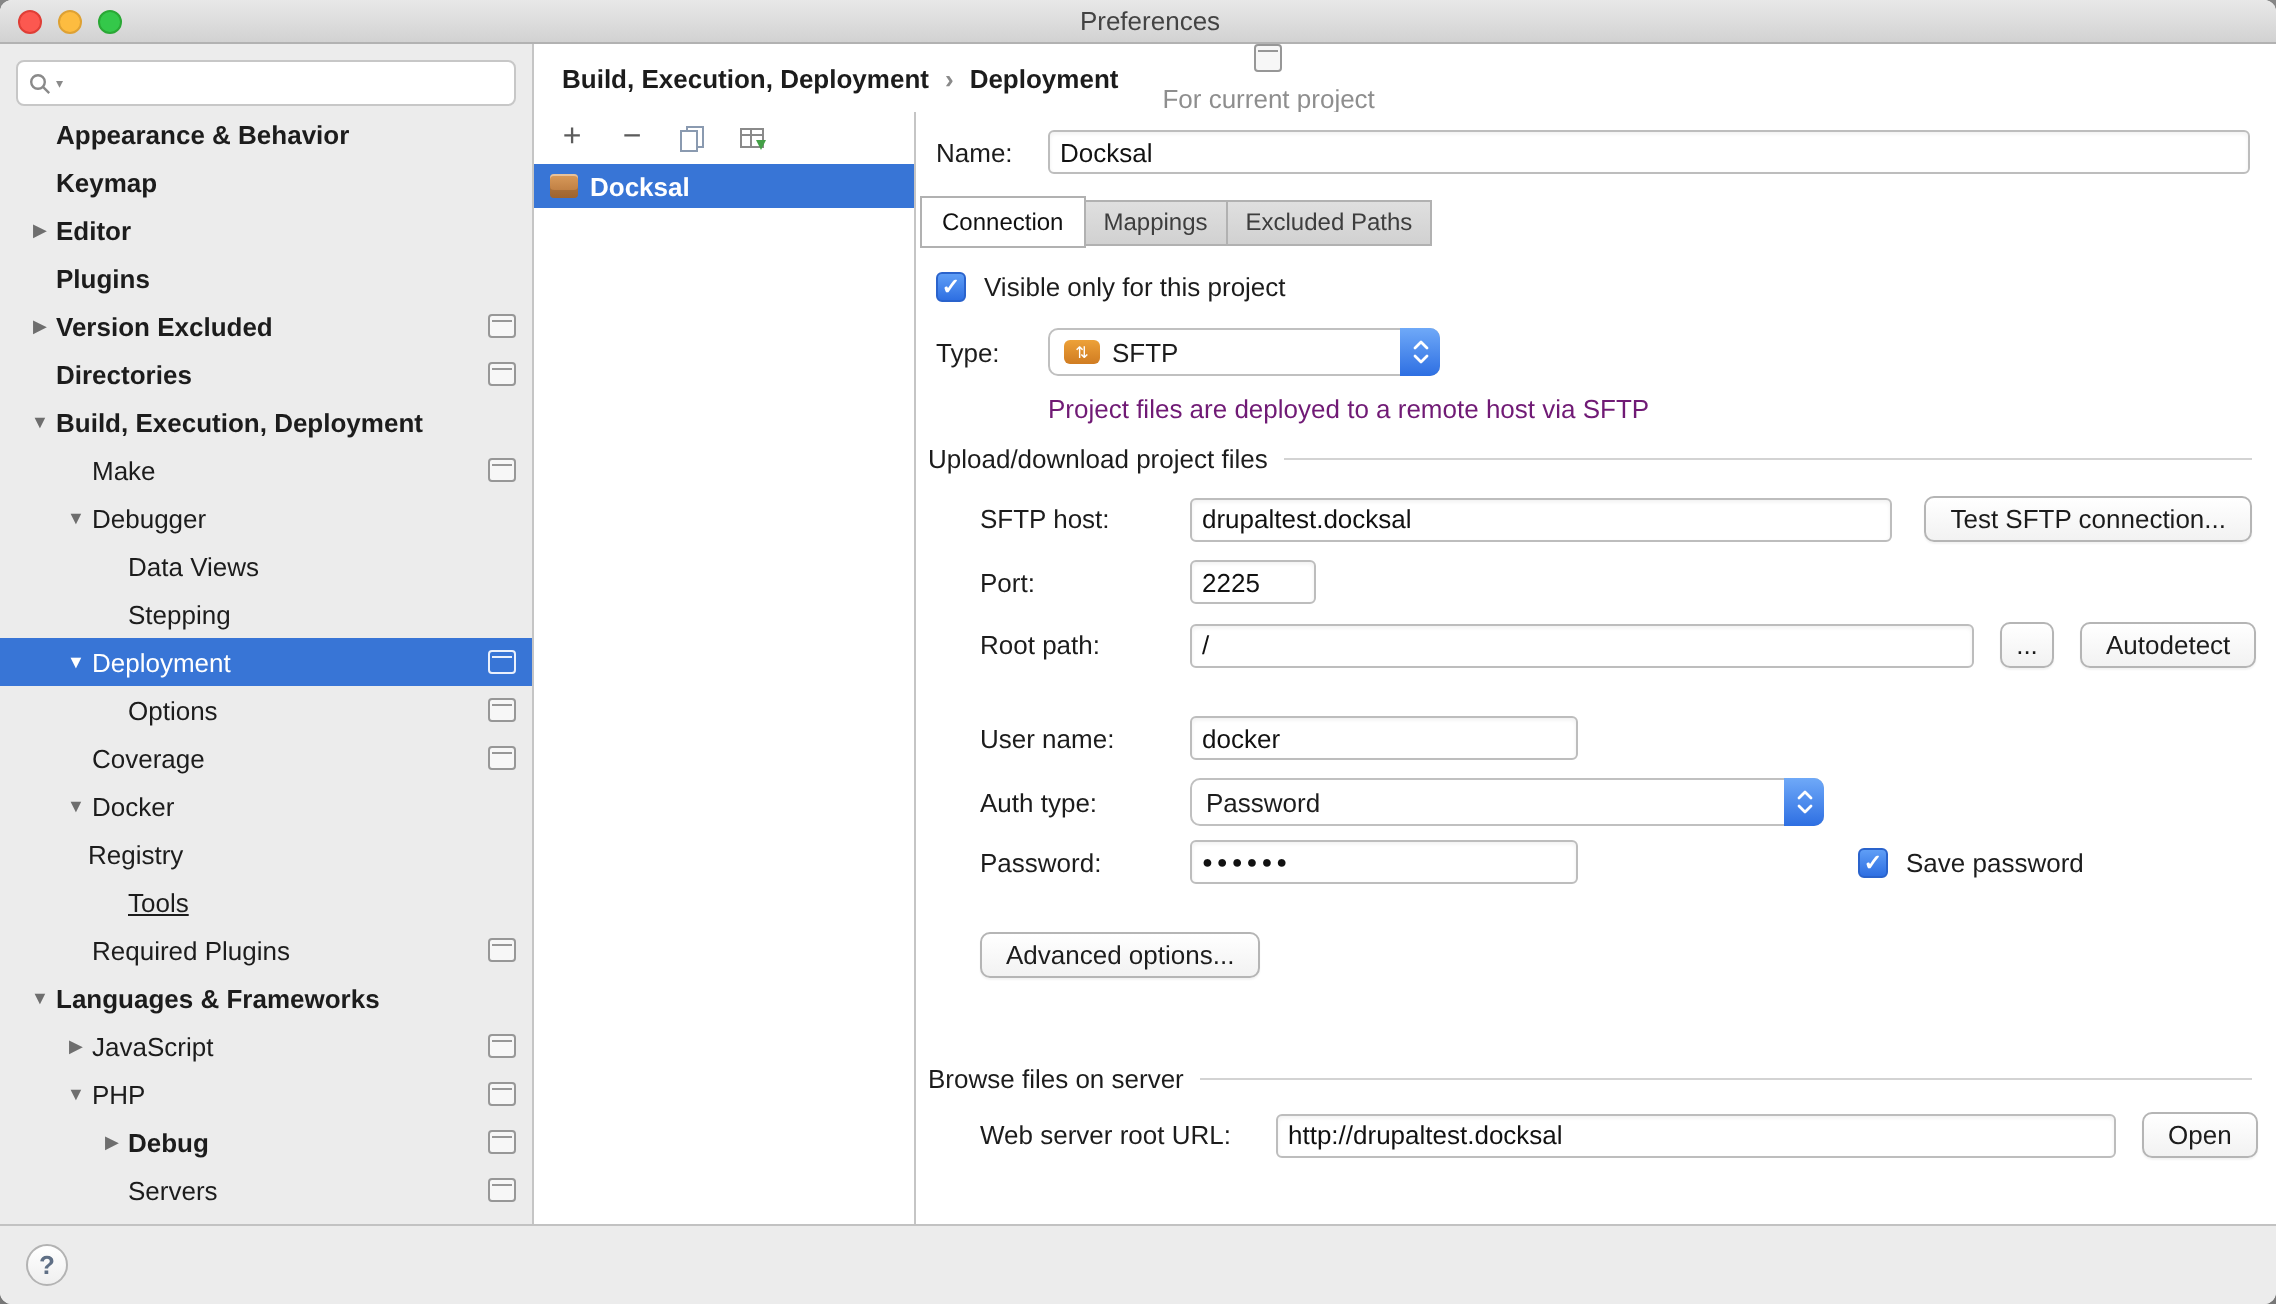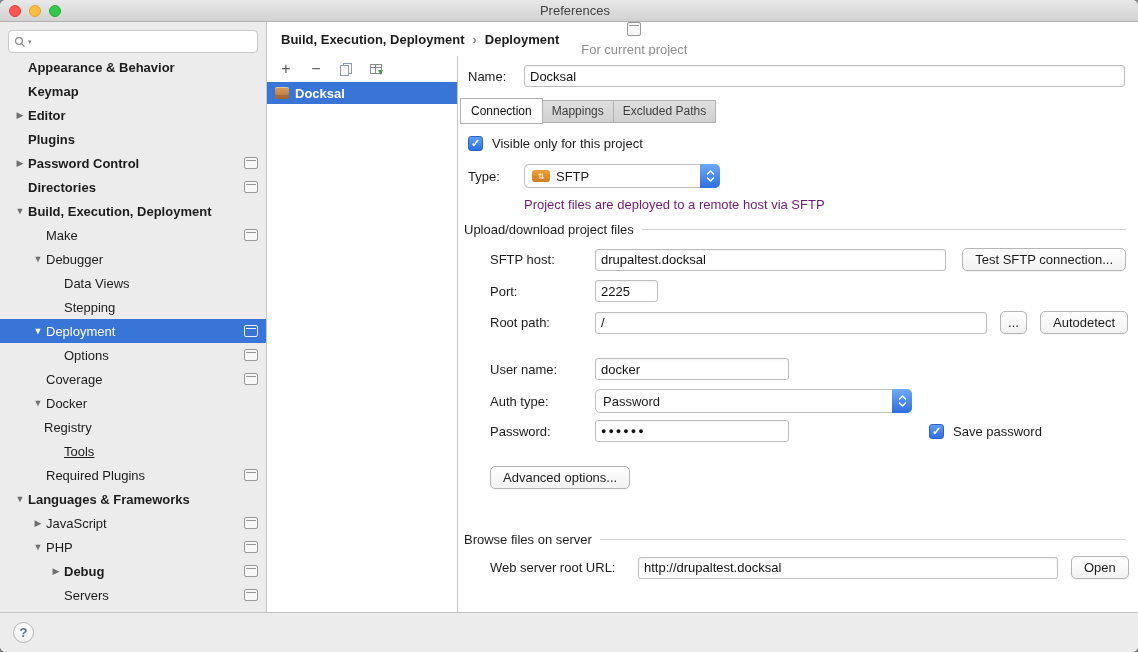--- a/index.html
+++ b/index.html
@@ -130,21 +130,21 @@
         <div class="tree-row" style="padding-left: 12px;">
           <span class="tree-arrow">▶</span>
           <span class="tree-label bold">Editor</span>
         </div>
         <div class="tree-row" style="padding-left: 12px;">
           <span class="tree-arrow"></span>
           <span class="tree-label bold">Plugins</span>
         </div>
         <div class="tree-row" style="padding-left: 12px;">
           <span class="tree-arrow">▶</span>
-          <span class="tree-label bold">Password Control</span>
+          <span class="tree-label bold">Version Excluded</span>
           <span class="proj-icon"></span>
         </div>
         <div class="tree-row" style="padding-left: 12px;">
           <span class="tree-arrow"></span>
           <span class="tree-label bold">Directories</span>
           <span class="proj-icon"></span>
         </div>
         <div class="tree-row" style="padding-left: 12px;">
           <span class="tree-arrow">▼</span>
           <span class="tree-label bold">Build, Execution, Deployment</span>

